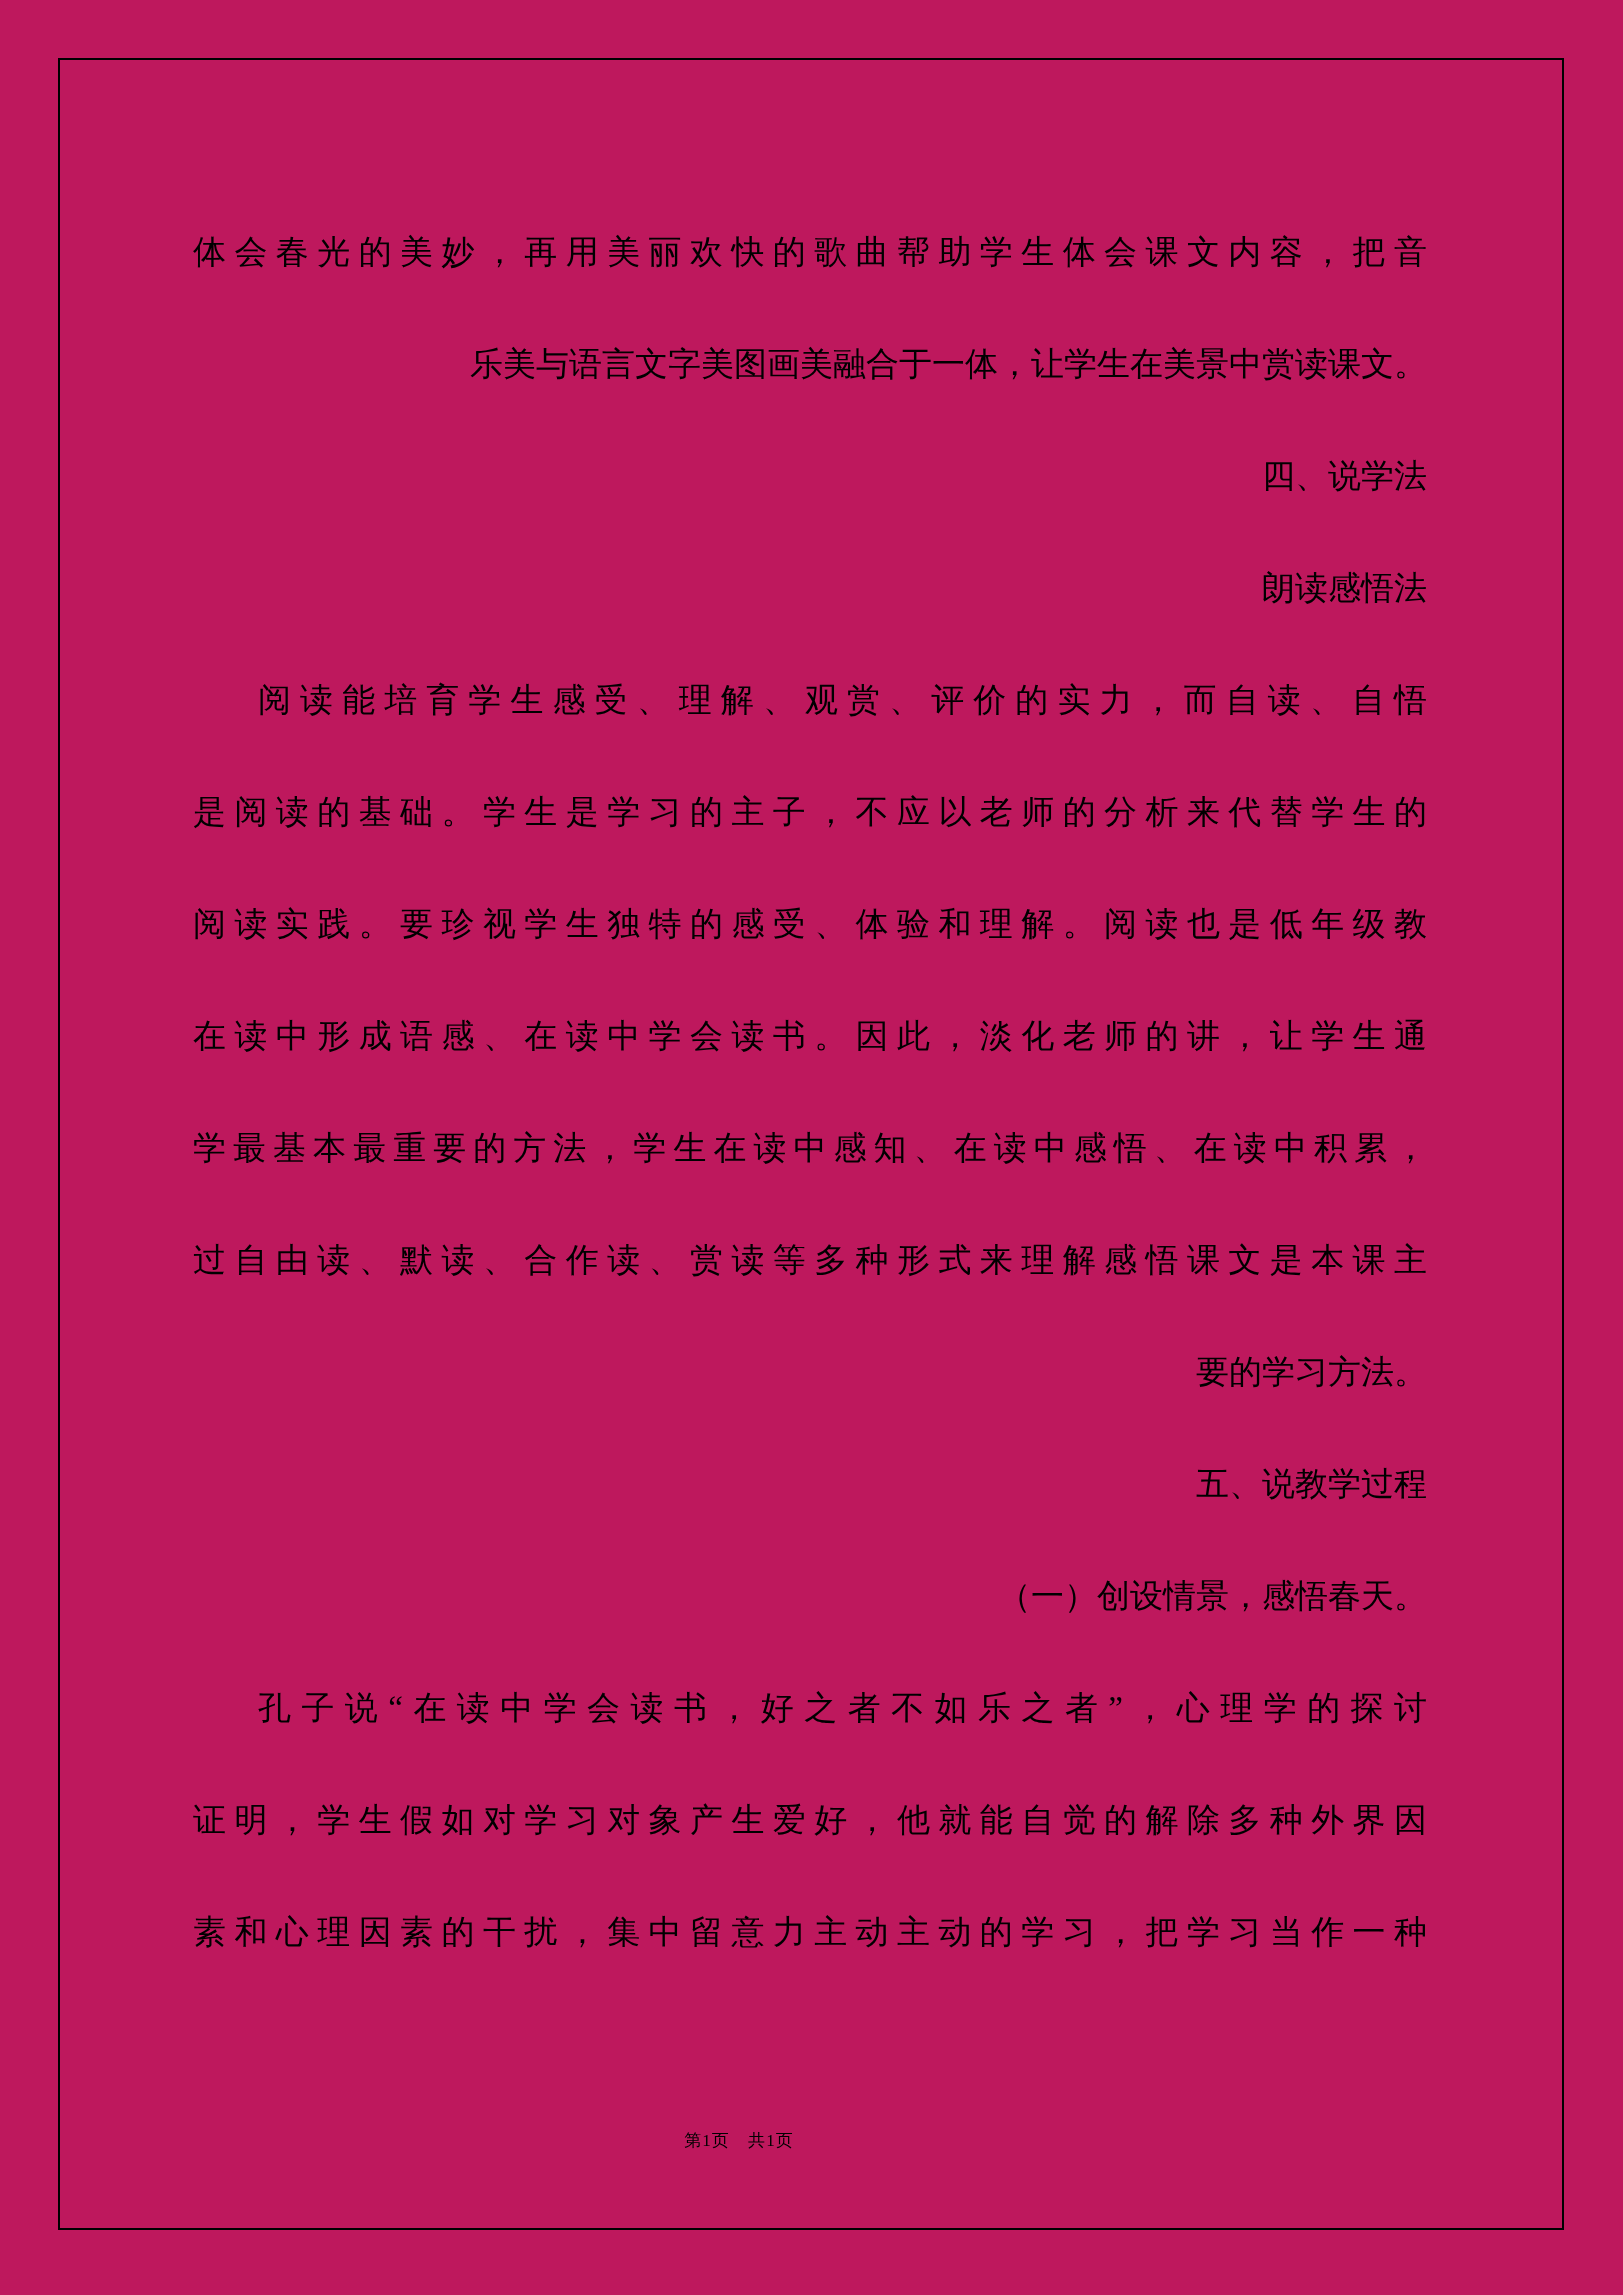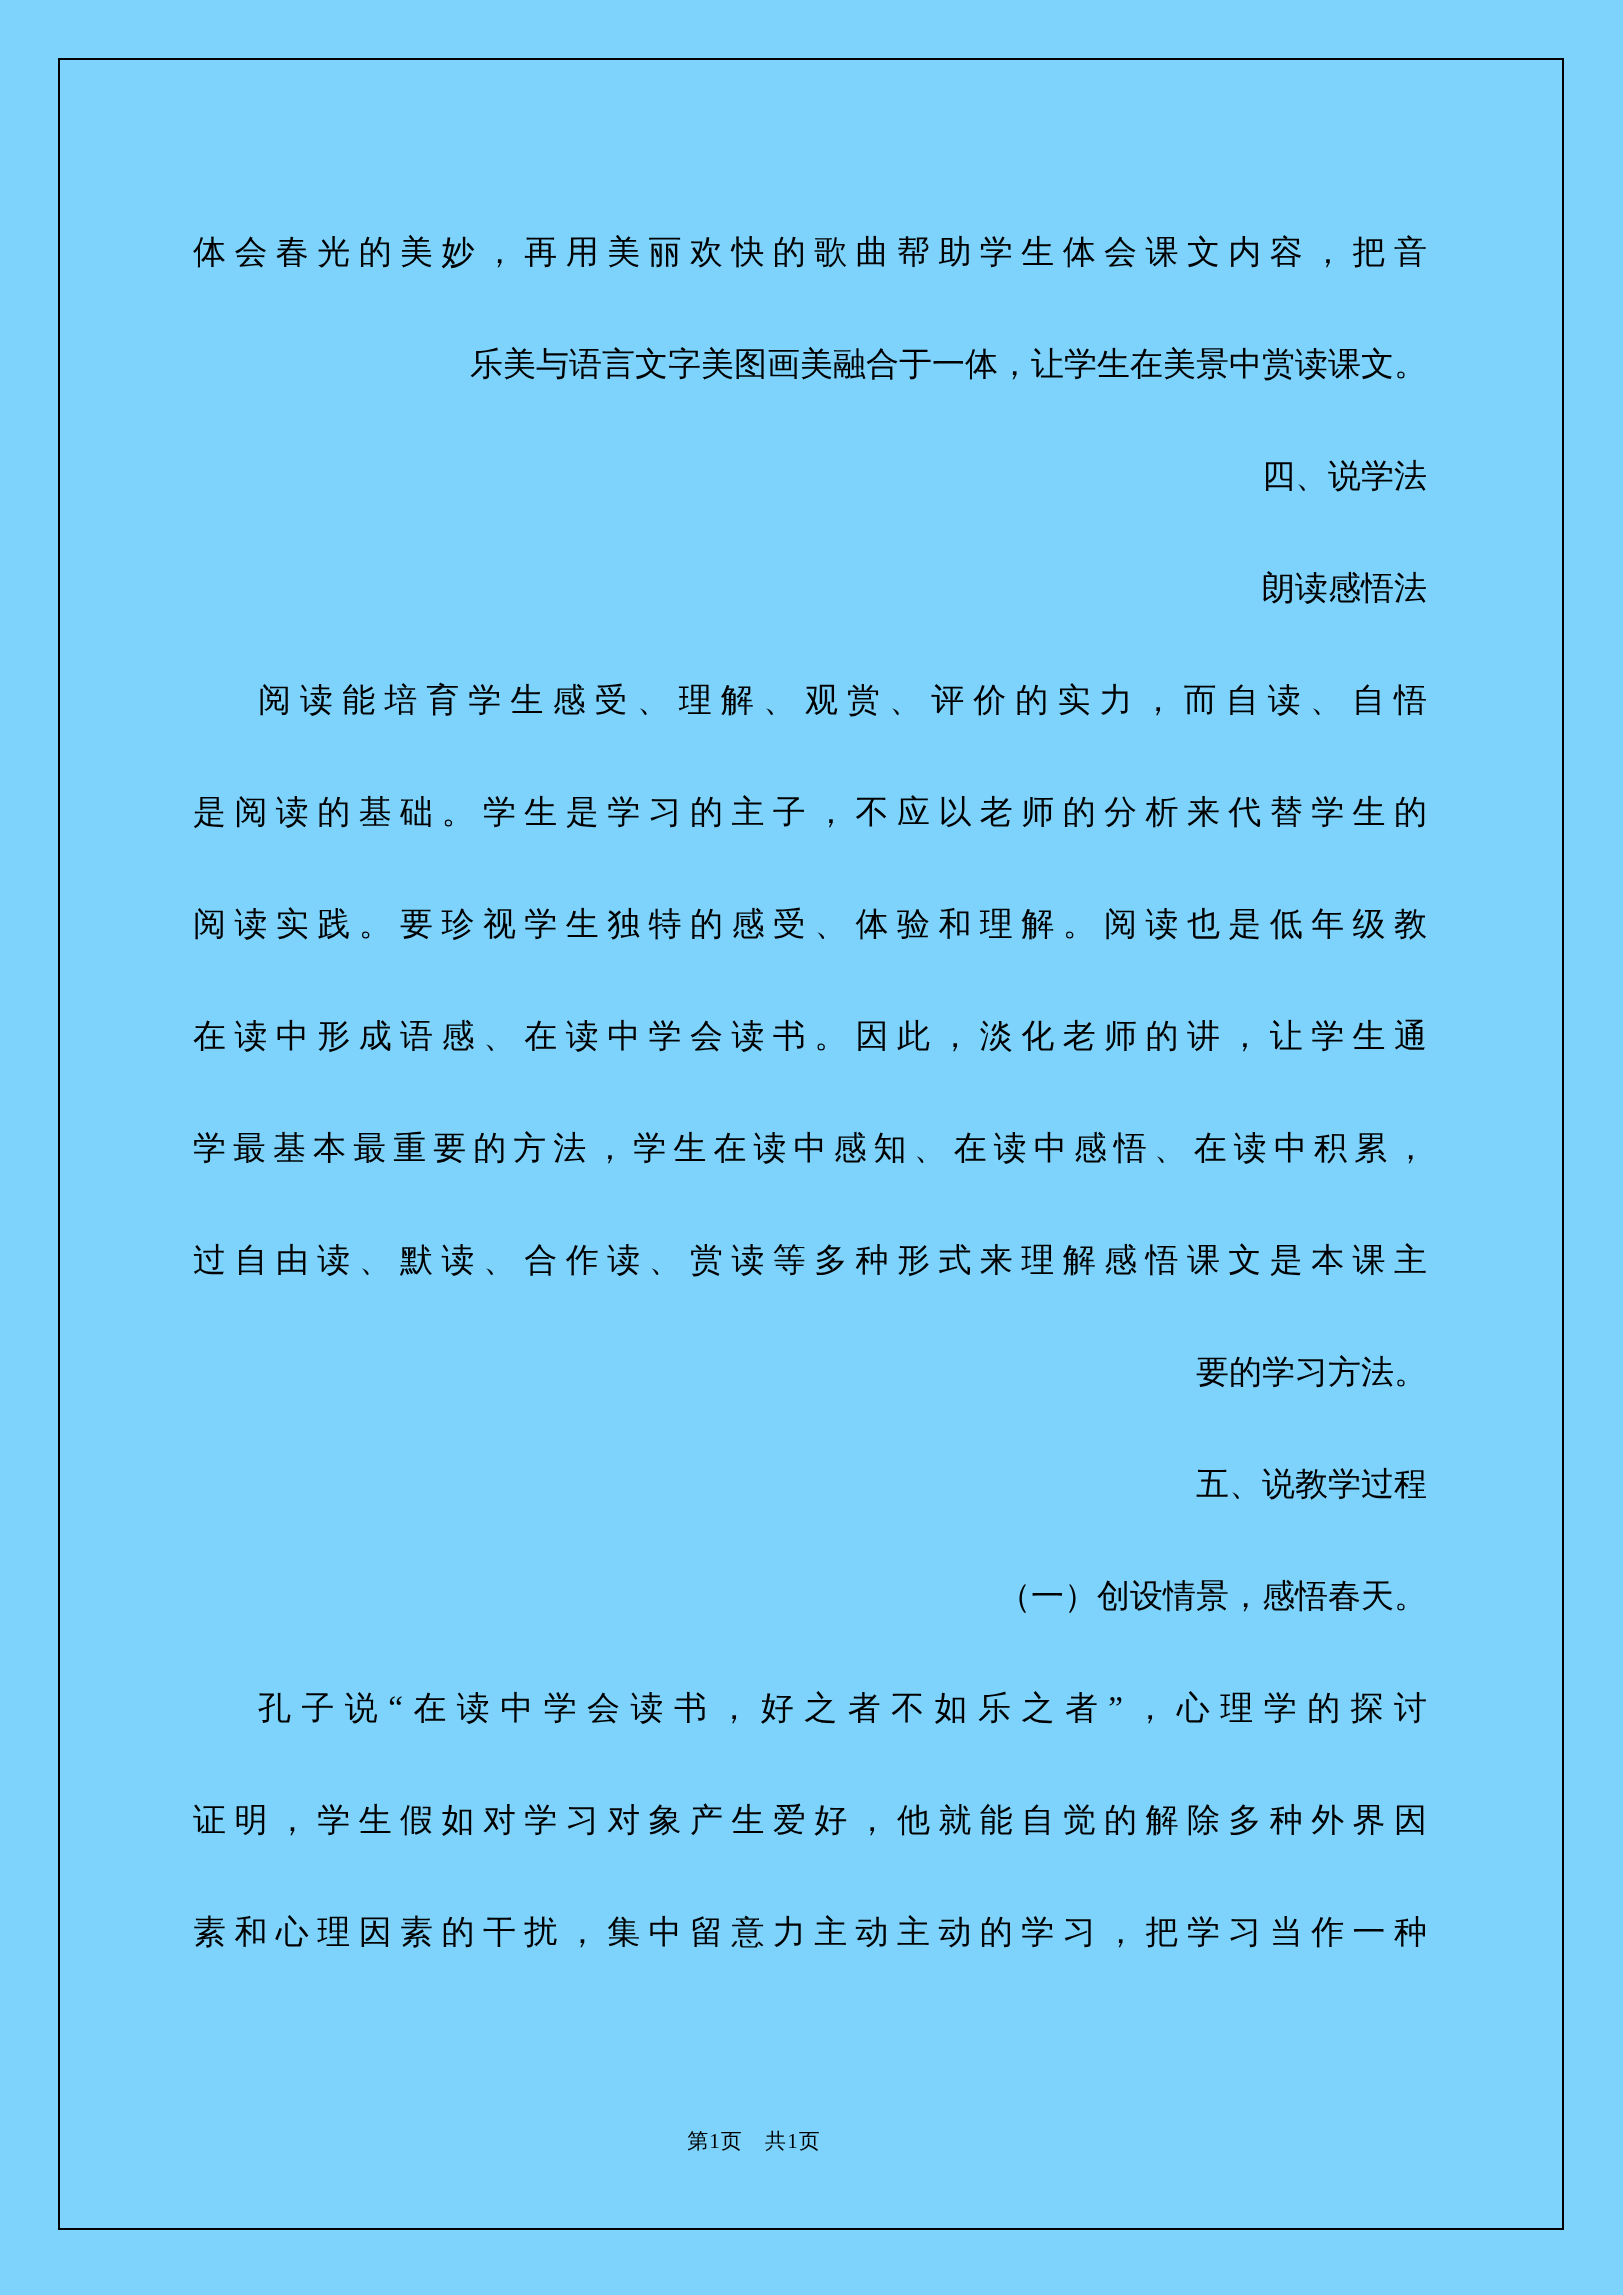--- a/index.html
+++ b/index.html
@@ -4,21 +4,21 @@
 <style>
   html, body {
     margin: 0;
     padding: 0;
     background: #ffffff;
   }
   .page {
     position: relative;
     width: 1623px;
     height: 2295px;
-    background: #7dd3fc;
+    background: #be185d;
     font-family: "Liberation Serif", "DejaVu Serif", serif;
     color: #000000;
     overflow: hidden;
   }
   .page-border {
     position: absolute;
     left: 58px;
     top: 58px;
     right: 59px;
     bottom: 65px;
@@ -45,25 +45,25 @@
   }
   .line.indent {
     padding-left: 65px;
   }
   .line.fill.indent {
     padding-left: 0;
     text-indent: 65px;
   }
   .footer {
     position: absolute;
-    left: 193px;
+    left: 178px;
     top: 2124px;
     width: 1122px;
     text-align: center;
-    font-size: 21px;
+    font-size: 17px;
     line-height: 34px;
     letter-spacing: 1.1px;
   }
 </style>
 </head>
 <body>
 
 <div class="page">
   <div class="page-border"></div>
   <div class="content">

